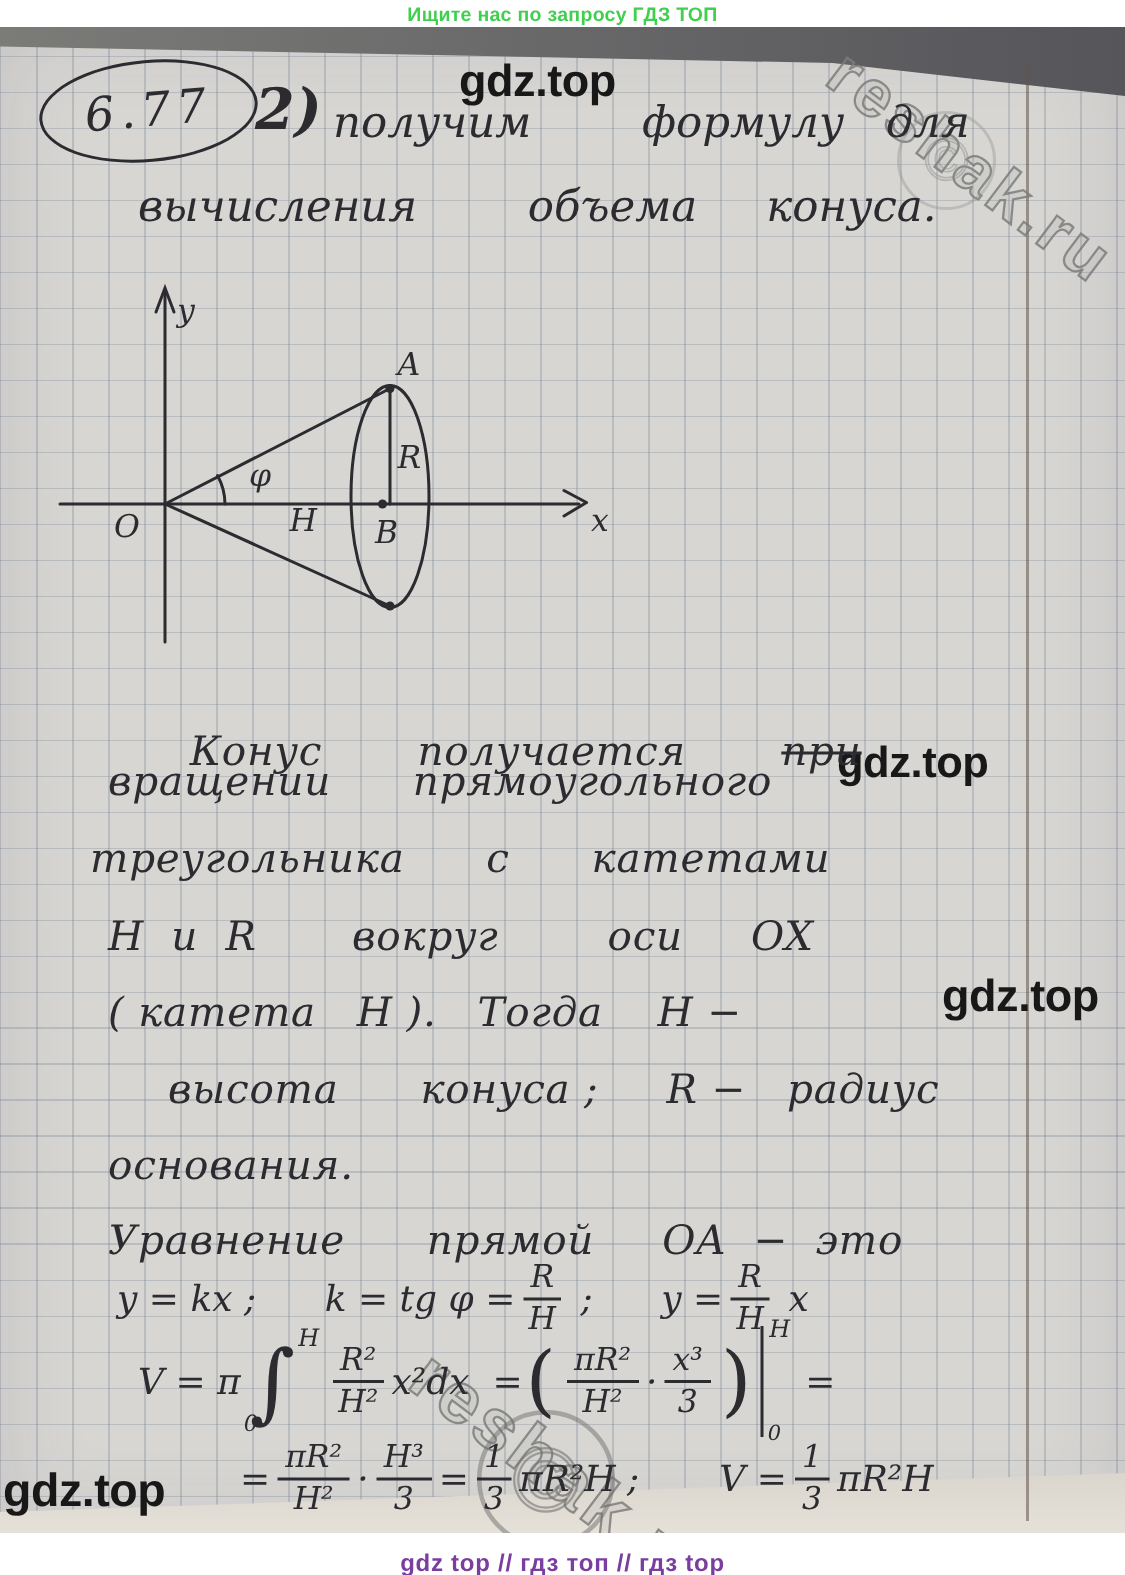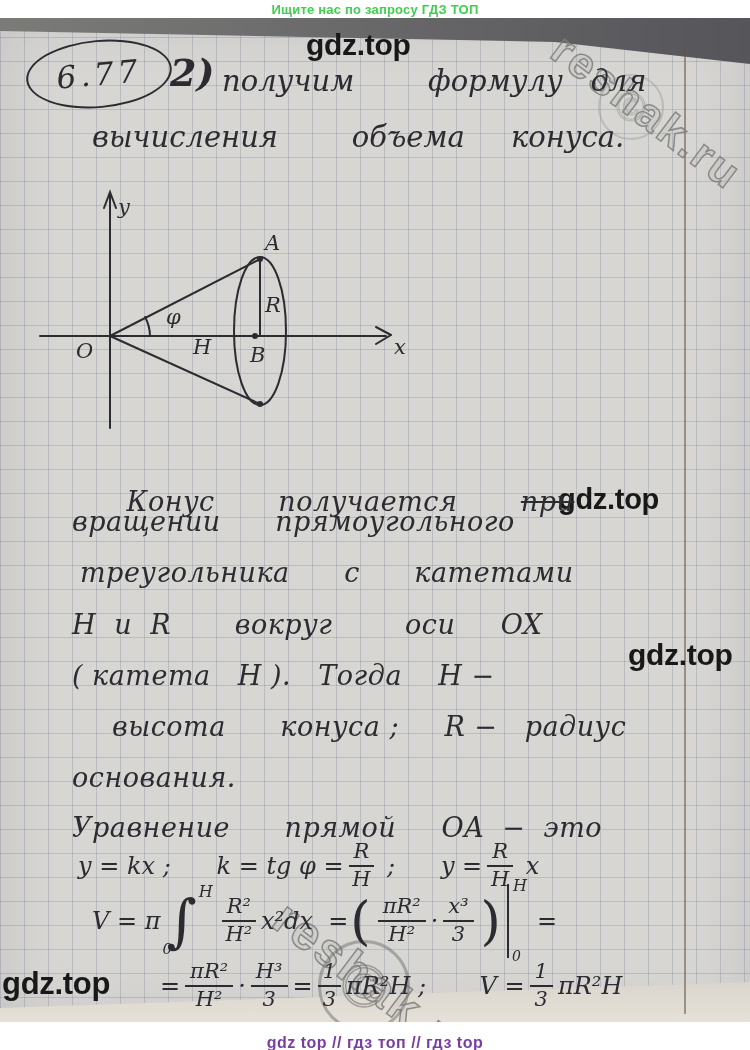--- a/index.html
+++ b/index.html
@@ -26,21 +26,21 @@
             background:linear-gradient(90deg,#7b7b78,#55555a);
             clip-path:polygon(0 0,100% 0,100% 46px,74% 24px,0 13px);}
   .beige-bottom{position:absolute;bottom:0;left:0;width:750px;height:44px;
             background:linear-gradient(#d9d4cc,#e5e0d8);
             clip-path:polygon(0 30px,100% 4px,100% 44px,0 44px);}
   .margin-line{position:absolute;left:684px;top:24px;width:2px;height:972px;
                background:rgba(96,84,72,.55);}
 
   
   .wm{position:absolute;font-family:"Liberation Sans",sans-serif;font-weight:bold;
-      color:#181818;letter-spacing:-.3px;}
+      color:#181818;letter-spacing:-.3px;margin-top:10px;}
   .wm-top{left:306px;top:10px;font-size:30px;}
   .wm-mid1{left:558px;top:465px;font-size:29px;}
   .wm-mid2{left:628px;top:620px;font-size:30px;}
   .wm-bl{left:2px;top:948px;font-size:31px;}
   .reshak{position:absolute;font-family:"Liberation Sans",sans-serif;font-weight:bold;
           color:rgba(150,150,148,.12);-webkit-text-stroke:1.5px rgba(125,125,122,.85);
           transform-origin:left top;letter-spacing:3px;}
   .reshak-tr{left:572px;top:6px;font-size:44px;transform:rotate(37deg);}
   .reshak-c{left:296px;top:872px;font-size:48px;transform:rotate(37deg);}
   .cring{position:absolute;border-radius:50%;display:flex;align-items:center;justify-content:center;}
@@ -143,21 +143,21 @@
       <text x="212" y="184">B</text>
       <text x="227" y="134">R</text>
       <text x="155" y="176">H</text>
       <text x="128" y="146">φ</text>
     </svg>
 
     <div class="hw para" style="left:72px;top:437px;">
       <span>Конус       получается       </span><span class="struck">при</span>
     </div>
     <div class="hw para" style="left:72px;top:488px;">вращении      прямоугольного</div>
-    <div class="hw para" style="left:80px;top:539px;">треугольника      с      катетами</div>
+    <div class="hw para" style="left:60px;top:539px;">треугольника      с      катетами</div>
     <div class="hw para" style="left:72px;top:591px;">H  и  R       вокруг        оси     OX</div>
     <div class="hw para" style="left:72px;top:642px;">( катета   H ).   Тогда    H −</div>
     <div class="hw para" style="left:72px;top:693px;padding-left:40px;">высота      конуса ;     R −   радиус</div>
     <div class="hw para" style="left:72px;top:744px;">основания.</div>
     <div class="hw para" style="left:72px;top:794px;">Уравнение      прямой     OA  −  это</div>
 
     <div class="eq" style="left:78px;top:822px;">
         <span class="tk">y = kx ;      k = tg φ =</span>
         <span class="frac">
           <span class="num">R</span>

